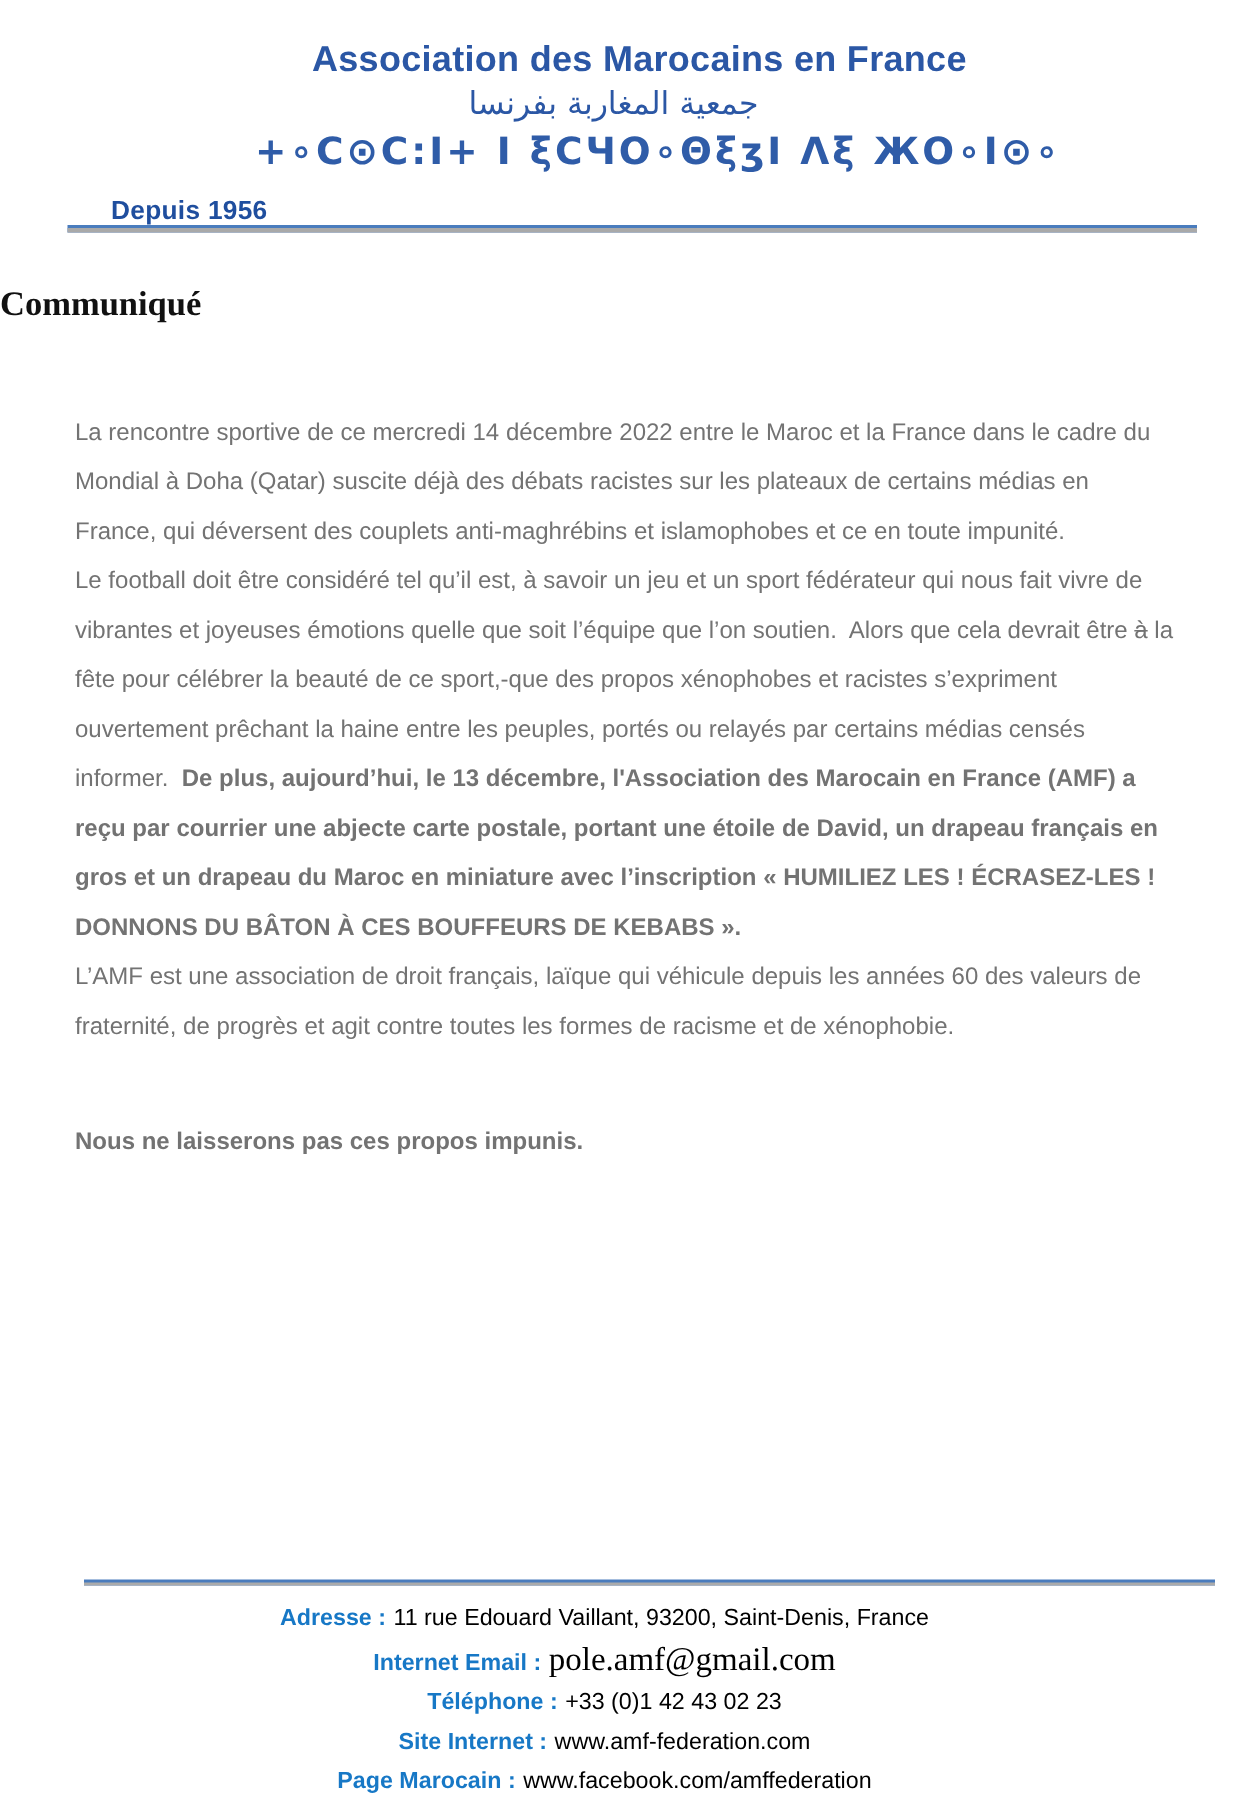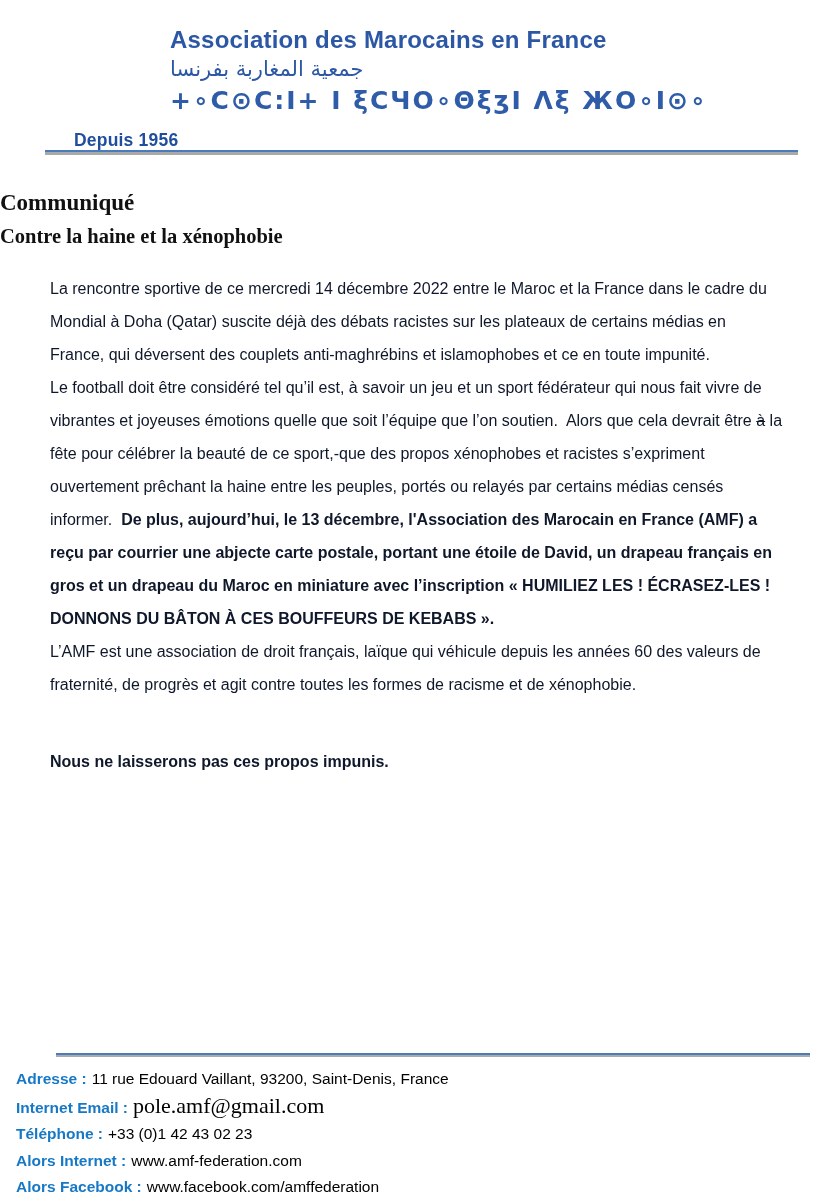--- a/index.html
+++ b/index.html
@@ -13,24 +13,24 @@
   
   .logo-wrap { position:absolute; left:62px; top:14px; width:122px; height:122px; }
   .logo-wrap svg { width:100%; height:100%; display:block; }
   .tagline {
     position:absolute; left:74px; top:130px;
     font-size:17.5px; font-weight:bold; color:#1F4E9E; letter-spacing:0.2px;
   }
   .header-text { position:absolute; left:170px; top:26px; width:478px; }
   .org-title {
     font-size:24px; font-weight:bold; color:#2B57A5;
-    letter-spacing:0.2px; white-space:nowrap;
+    letter-spacing:0.2px; white-space:nowrap;margin-left:38px;
   }
   .org-arabic {
-    margin-top:3px; 
+    margin-top:3px; text-align:center;
     font-family:"DejaVu Sans", sans-serif;
     font-size:21px; color:#2B57A5;
   }
   .org-tifinagh {
     margin-top:5px; text-align:right;
     font-family:"DejaVu Sans", sans-serif;
     font-size:25px; font-weight:bold; color:#2F5CA8; letter-spacing:2px;
     white-space:nowrap;
   }
   .bar { position:absolute; background:#4A7CBD; }
@@ -45,32 +45,32 @@
   }
   .doc-subtitle {
     margin-top:9px;
     font-family:"Liberation Serif", serif;
     font-size:20.5px; font-weight:bold; color:#111111;
   }
 
   
   .body-text {
     position:absolute; left:50px; top:272px; width:734px;
-    font-size:16px; line-height:33px; color:#0f172a;
+    font-size:16px; line-height:33px; color:#737373;
     text-align:left;
   }
   .body-text p { white-space:pre-wrap; }
   .b  { font-weight:bold; }
   .st { text-decoration:line-through; }
   .closing { margin-top:44px; }
 
   
   .footer-lines {
     position:absolute; left:0; top:1066px; width:806px;
-    text-align:left; font-size:15.5px; line-height:26.5px; color:#000;padding-left:16px;
+    text-align:center; font-size:15.5px; line-height:26.5px; color:#000;
   }
   .flabel { color:#1778C6; font-weight:bold; margin-right:5px; }
   .fvalue { color:#000000; }
   .fvalue.serif { font-family:"Liberation Serif", serif; font-size:22px; }
 </style>
 </head>
 <body>
 
 <div class="page">
 
@@ -79,21 +79,20 @@
   <div class="header-text">
     <div class="org-title">Association des Marocains en France</div>
     <div class="org-arabic">جمعية المغاربة بفرنسا</div>
     <div class="org-tifinagh">+∘C⊙C:I+ I ξCЧO∘ΘξʒI Λξ ЖO∘I⊙∘</div>
   </div>
 
   <div class="bar top-bar"></div>
 
   <div class="doc-head">
     <div class="doc-title">Communiqué</div>
-    <div class="doc-subtitle">Contre la haine et la xénophobie</div>
   </div>
 
   <div class="body-text">
     <p><span>La rencontre sportive de ce mercredi 14 décembre 2022 entre le Maroc et la France dans le cadre du Mondial à Doha (Qatar) suscite déjà des débats racistes sur les plateaux de certains médias en France, qui déversent des couplets anti-maghrébins et islamophobes et ce en toute impunité.</span></p>
     <p><span>Le football doit être considéré tel qu’il est, à savoir un jeu et un sport fédérateur qui nous fait vivre de vibrantes et joyeuses émotions quelle que soit l’équipe que l’on soutien.  Alors que cela devrait être </span><span class="st">à</span><span> la fête pour célébrer la beauté de ce sport,-que des propos xénophobes et racistes s’expriment ouvertement prêchant la haine entre les peuples, portés ou relayés par certains médias censés informer.  </span><span class="b">De plus, aujourd’hui, le 13 décembre, l'Association des Marocain en France (AMF) a reçu par courrier une abjecte carte postale, portant une étoile de David, un drapeau français en gros et un drapeau du Maroc en miniature avec l’inscription « HUMILIEZ LES ! ÉCRASEZ-LES ! DONNONS DU BÂTON À CES BOUFFEURS DE KEBABS ».</span></p>
     <p><span>L’AMF est une association de droit français, laïque qui véhicule depuis les années 60 des valeurs de fraternité, de progrès et agit contre toutes les formes de racisme et de xénophobie.</span></p>
     <p class="closing"><span class="b">Nous ne laisserons pas ces propos impunis.</span></p>
   </div>
 
   <div class="bar bottom-bar"></div>
@@ -101,20 +100,20 @@
     <div>
       <span class="flabel">Adresse :</span><span class="fvalue">11 rue Edouard Vaillant, 93200, Saint-Denis, France</span>
     </div>
     <div>
       <span class="flabel">Internet Email :</span><span class="fvalue serif">pole.amf@gmail.com</span>
     </div>
     <div>
       <span class="flabel">Téléphone :</span><span class="fvalue">+33 (0)1 42 43 02 23</span>
     </div>
     <div>
-      <span class="flabel">Alors Internet :</span><span class="fvalue">www.amf-federation.com</span>
+      <span class="flabel">Site Internet :</span><span class="fvalue">www.amf-federation.com</span>
     </div>
     <div>
-      <span class="flabel">Alors Facebook :</span><span class="fvalue">www.facebook.com/amffederation</span>
+      <span class="flabel">Page Marocain :</span><span class="fvalue">www.facebook.com/amffederation</span>
     </div>
   </div>
 
 </div>
 
 </body></html>

